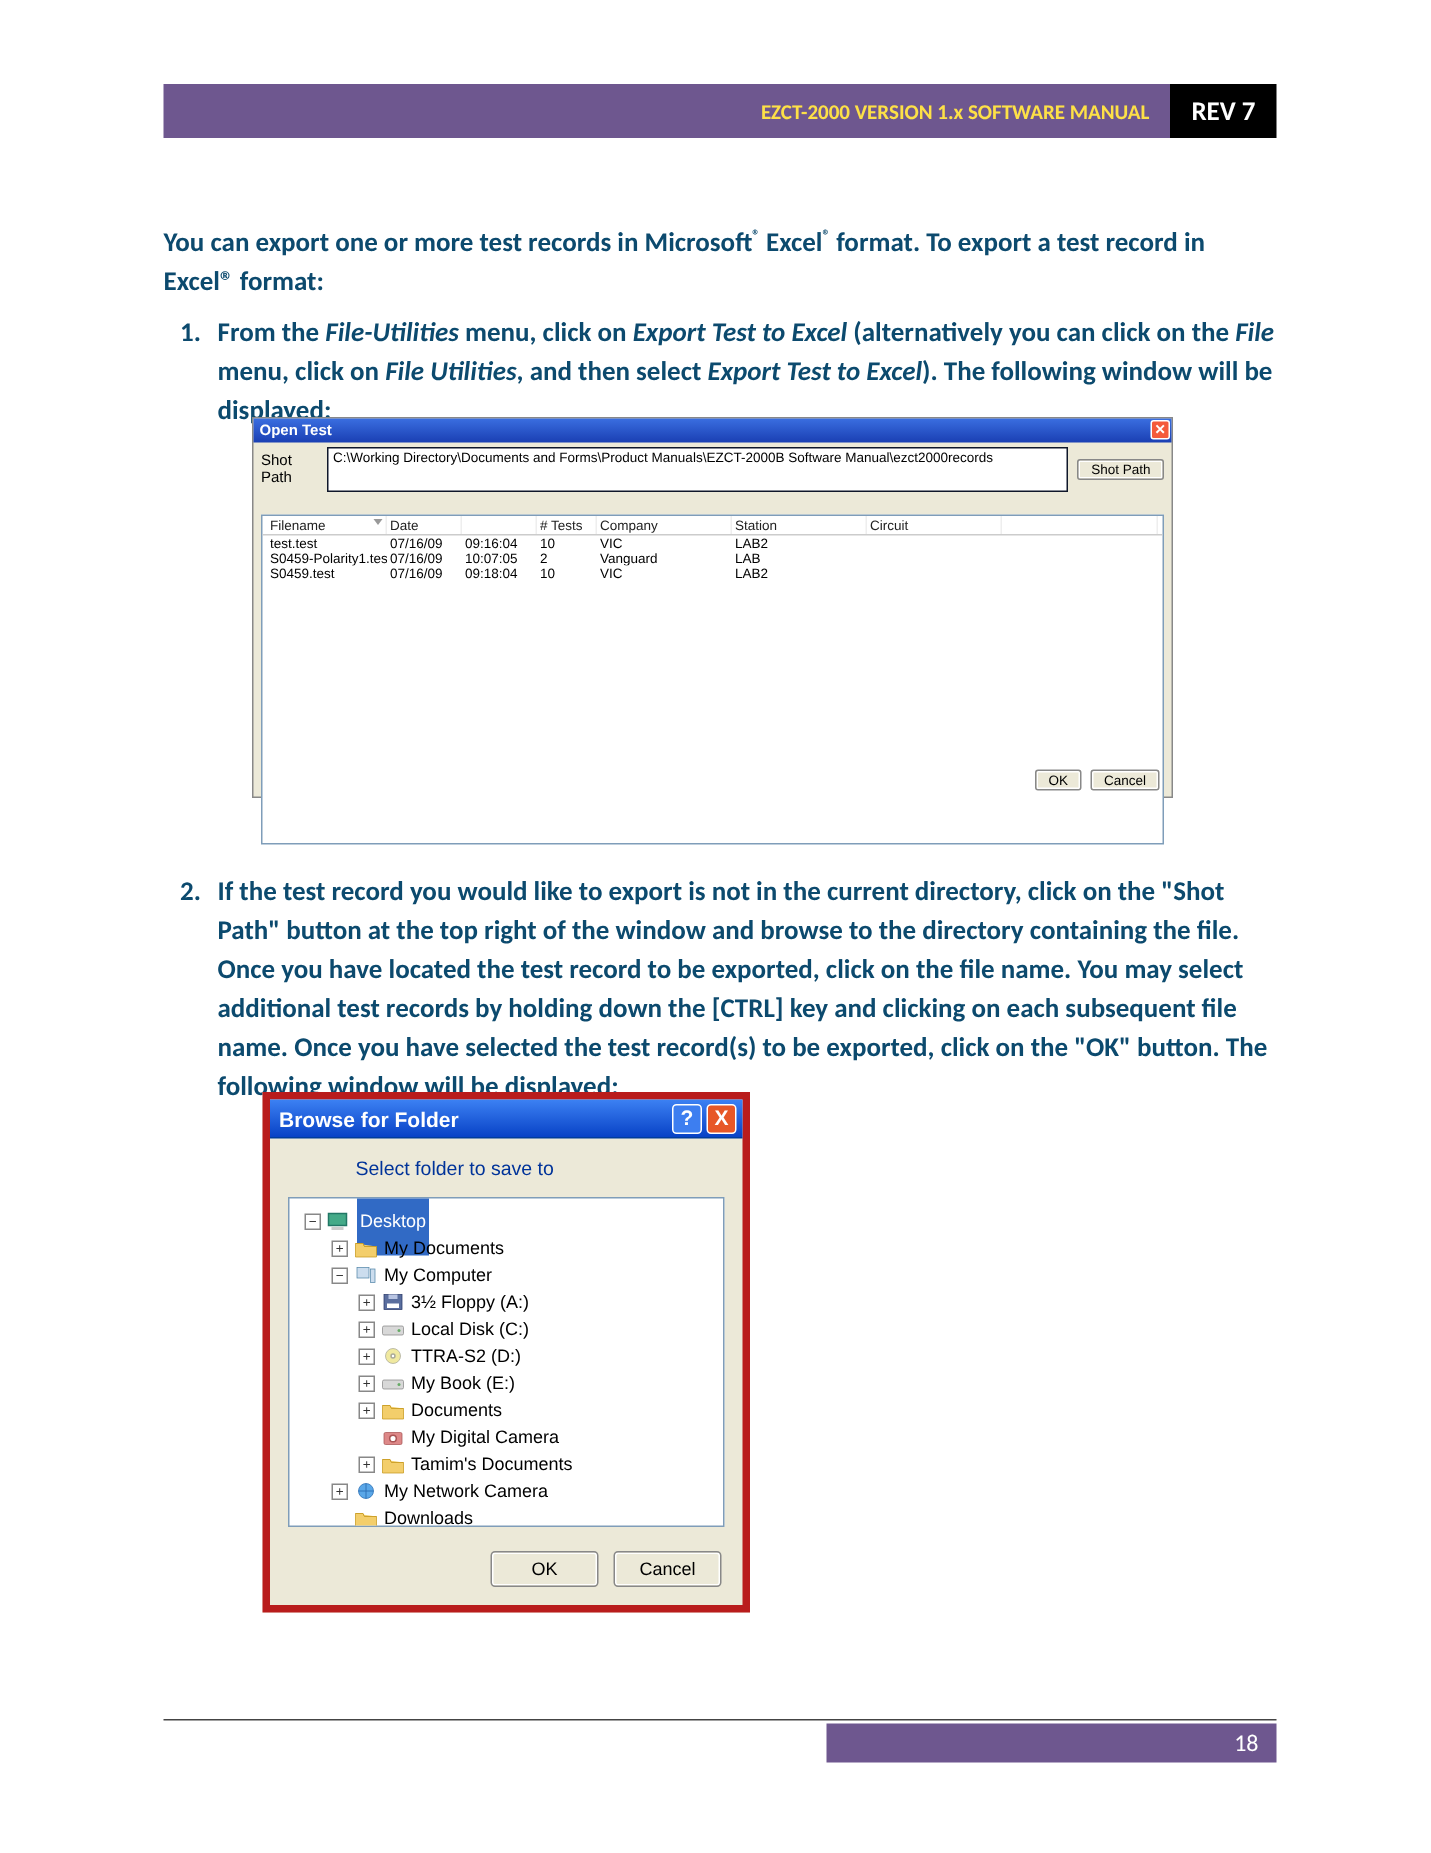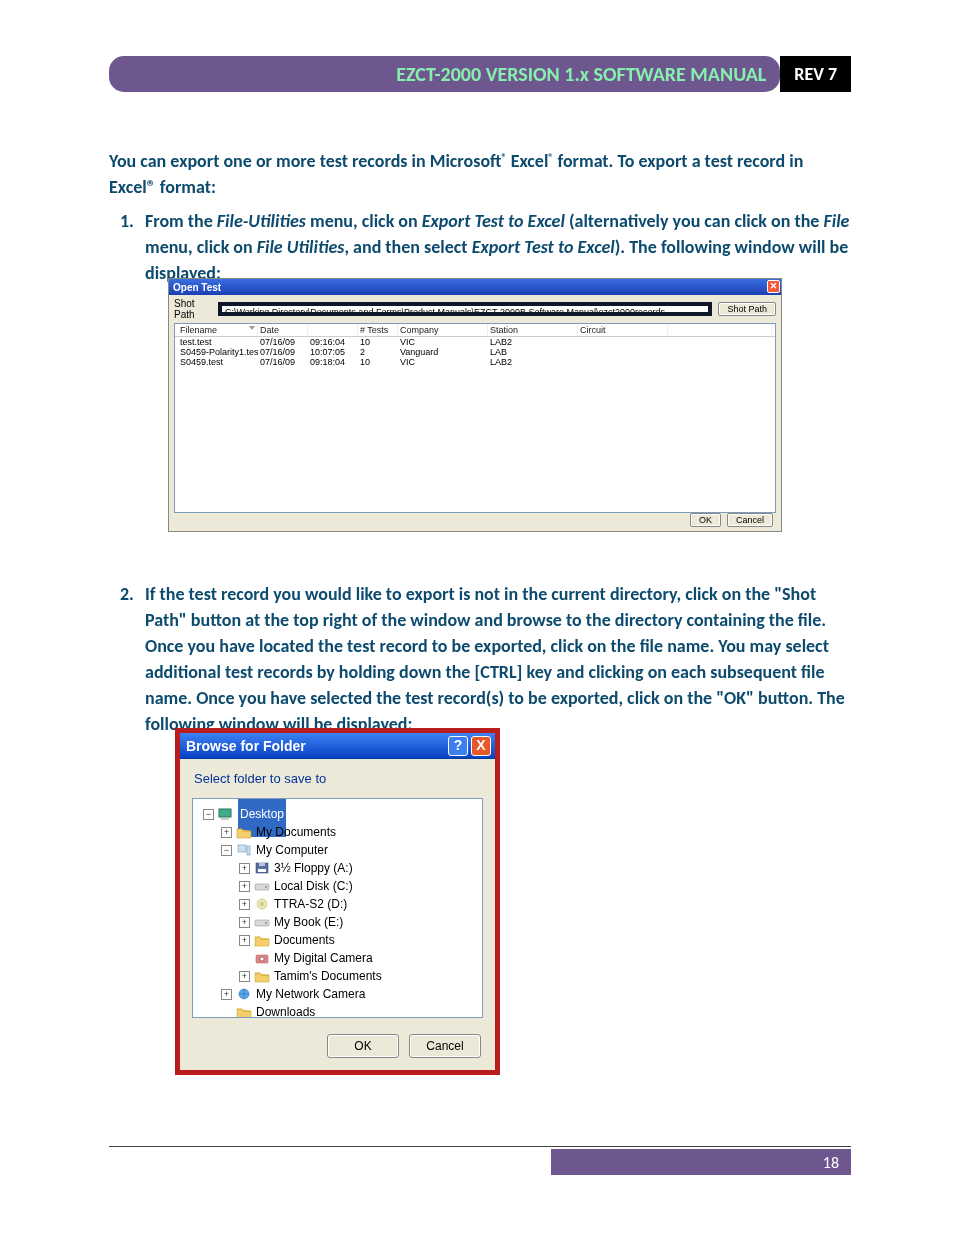--- a/index.html
+++ b/index.html
@@ -14,29 +14,28 @@
   .header {
     position: absolute;
     top: 56px; left: 109px; right: 103px;
     height: 36px;
     display: flex;
     justify-content: flex-end;
     align-items: stretch;
   }
   .header-purple {
     background: #6e578f;
-    color: #86efac;
+    color: #fde047;
     font-weight: 700;
     display: flex;
     align-items: center;
     padding: 0 14px;
-    font-size: 20px;
+    font-size: 14px;
     flex: 1;
     justify-content: flex-end;
-    border-radius: 15px;
   }
   .header-black {
     background: #000;
     color: #fff;
     font-weight: 700;
     display: flex;
     align-items: center;
     padding: 0 14px;
     font-size: 18px;
   }
@@ -86,40 +85,40 @@
   }
   .row-path {
     display: flex; align-items: center;
     padding: 3px 5px;
     gap: 6px;
   }
   .row-path .lbl { width: 38px; }
   .row-path .pathbox {
     flex: 1;
     background: #fff;
-    border: 4px solid #0f172a;
-    height: 14px;
+    border: 1px solid #0f172a;
+    height: 30px;
     padding: 0 3px;
     font-size: 9px;
     line-height: 13px;
     overflow: hidden;
   }
   .btn-xp {
     background: #ece9d8;
     border: 1px solid #888;
     border-radius: 2px;
     font-size: 9px;
     padding: 1px 8px;
     box-shadow: inset 0 0 0 1px #fff;
   }
   .grid-open {
-    margin: 0 5px;
+    margin: 12px 5px;
     background: #fff;
     border: 1px solid #7f9db9;
-    height: 190px;
+    height: 220px;
     position: relative;
     font-size: 9px;
   }
   .grid-head, .grid-row {
     display: grid;
     grid-template-columns: 80px 50px 50px 40px 90px 90px 90px 1fr;
     padding: 0 3px;
   }
   .grid-head { border-bottom: 1px solid #ccc; color: #222; }
   .grid-head > div { padding: 1px 2px; border-right: 1px solid #eee; position: relative; }
@@ -166,21 +165,21 @@
     color: #fff; border-radius: 3px;
     font-weight: 700; text-align:center; line-height:17px;
   }
   .close-btn2 {
     width: 20px; height: 20px;
     background: #e75727;
     border: 1px solid #fff;
     color: #fff; border-radius: 3px;
     font-weight: 700; text-align:center; line-height:17px;
   }
-  .browse-prompt { padding: 12px 14px 6px; color: #003399; font-size: 13px; }
+  .browse-prompt { padding: 12px 14px 6px; color: #003399; font-size: 13px; margin-left: 43px; }
   .tree {
     margin: 6px 12px;
     background: #fff;
     border: 1px solid #7f9db9;
     height: 220px;
     padding: 6px 4px;
     font-size: 12px;
     overflow: hidden;
   }
   .tree-node { display:flex; align-items:center; height:18px; white-space:nowrap; }

